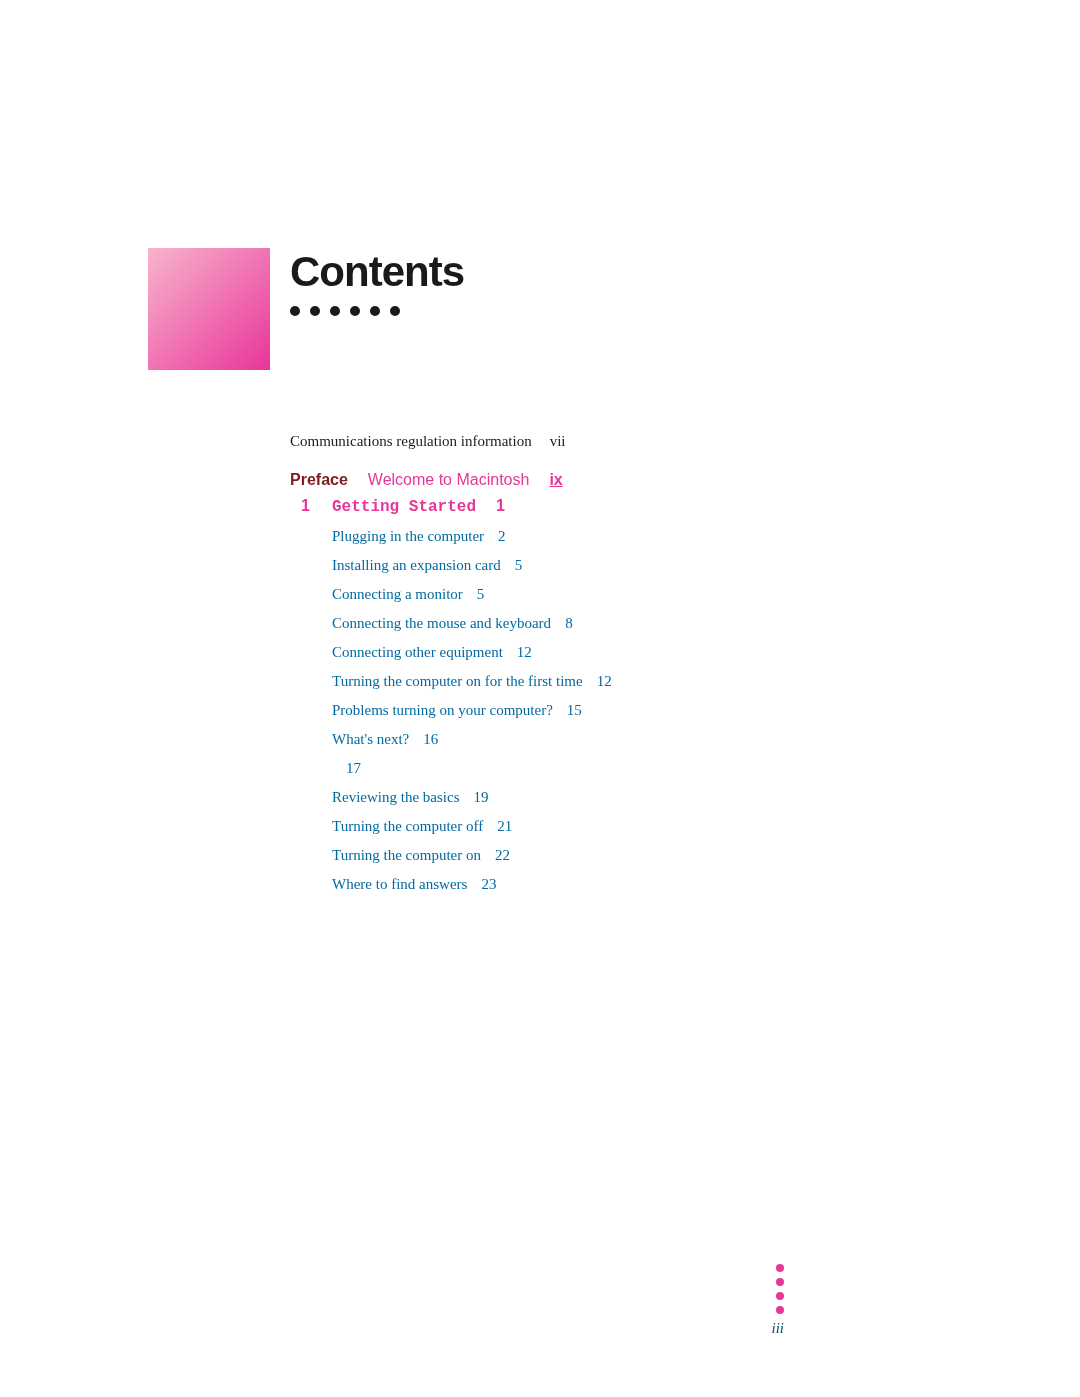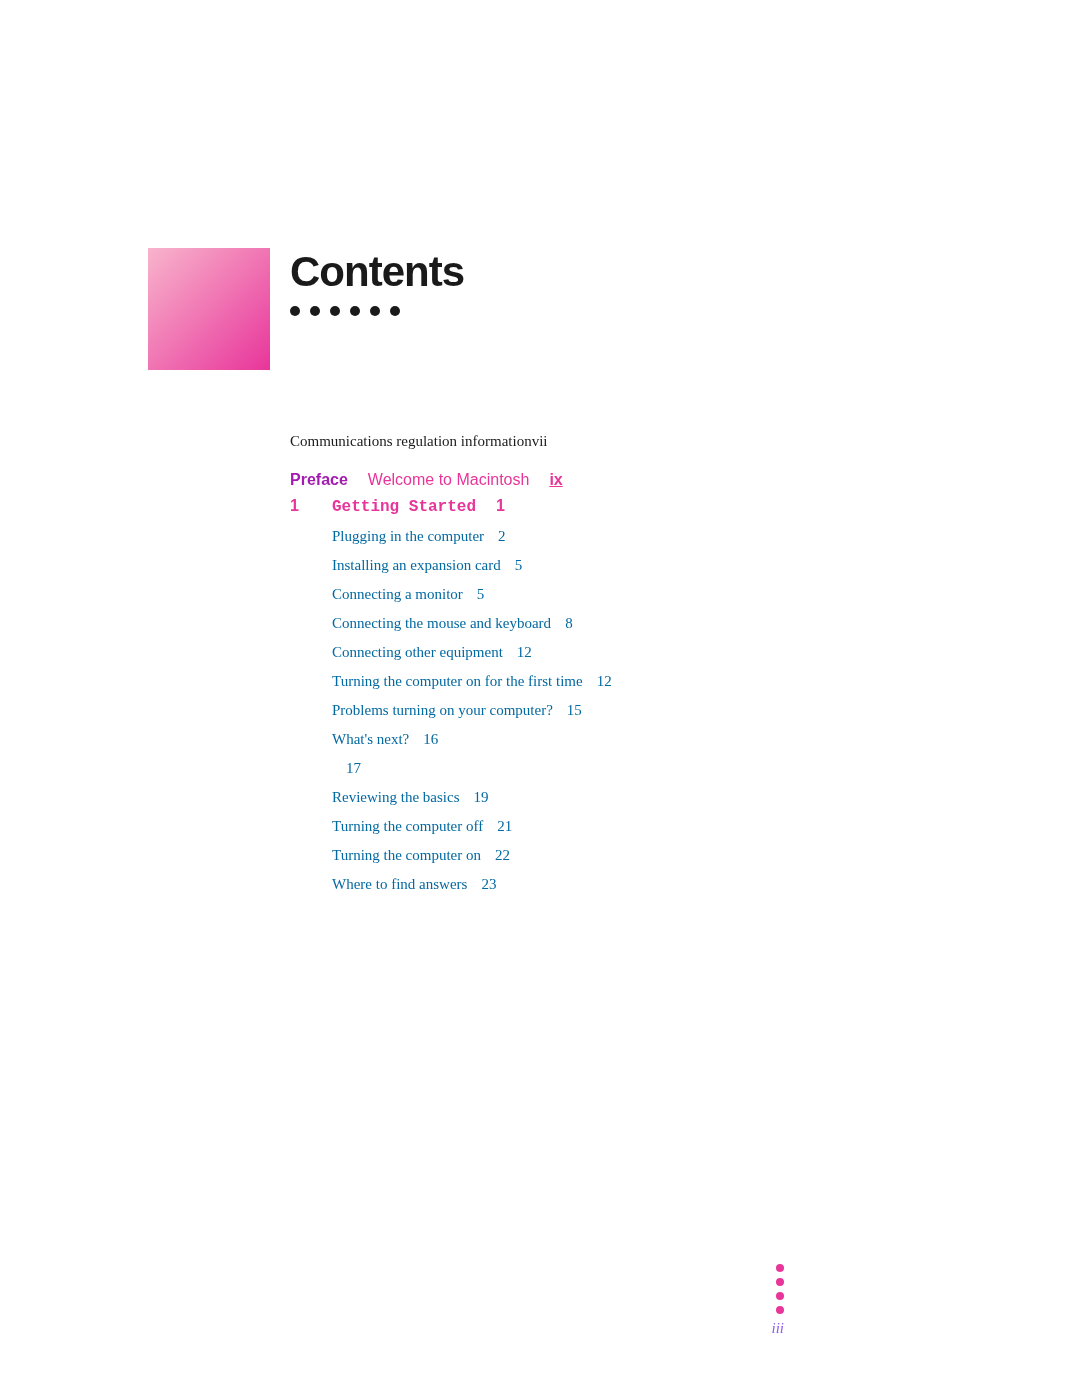--- a/index.html
+++ b/index.html
@@ -62,51 +62,53 @@
       background: #1a1a1a;
       display: inline-block;
     }
 
     
     .toc-content {
       position: absolute;
       top: 430px;
       left: 290px;
       right: 116px;
+      text-align: right;
     }
 
     .toc-line {
       display: flex;
       align-items: baseline;
       margin-bottom: 8px;
       font-size: 15px;
       color: #1a1a1a;
       line-height: 1.5;
     }
 
     .toc-line .title-text {
       flex: 0 0 auto;
     }
 
     .toc-line .page-num {
+      margin-left: 18px;
       flex: 0 0 auto;
     }
 
     
     .preface-line {
       display: flex;
       align-items: baseline;
       margin-bottom: 6px;
       margin-top: 18px;
     }
 
     .preface-label {
       font-size: 16px;
       font-weight: 700;
-      color: #a21caf;
+      color: #7f1d1d;
       font-family: Arial, Helvetica, sans-serif;
       margin-right: 20px;
     }
 
     .preface-title {
       font-size: 16px;
       font-weight: 400;
       color: #e8359a;
       font-family: Arial, Helvetica, sans-serif;
     }
@@ -197,21 +199,21 @@
 
     .footer-dot {
       width: 8px;
       height: 8px;
       border-radius: 50%;
       background: #e8359a;
     }
 
     .footer-page-num {
       font-size: 15px;
-      color: #8b5cf6;
+      color: #0c4a6e;
       font-family: 'Times New Roman', Times, serif;
       font-style: italic;
     }
   </style>
 </head>
 <body>
 
 <div class="page">
 
   <div class="pink-square"></div>

